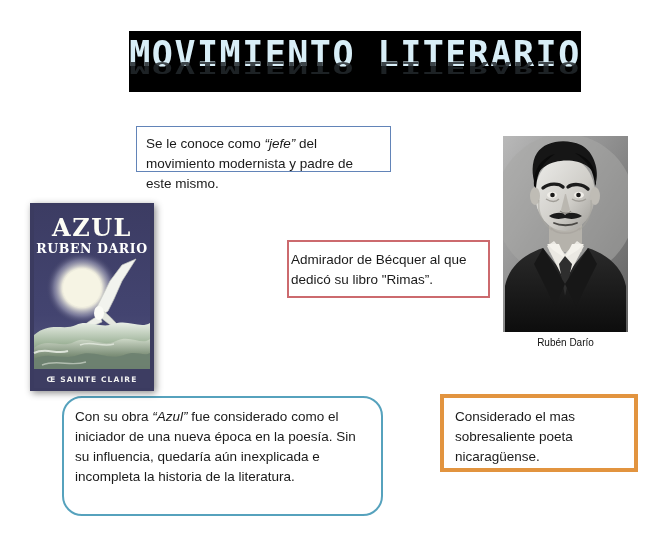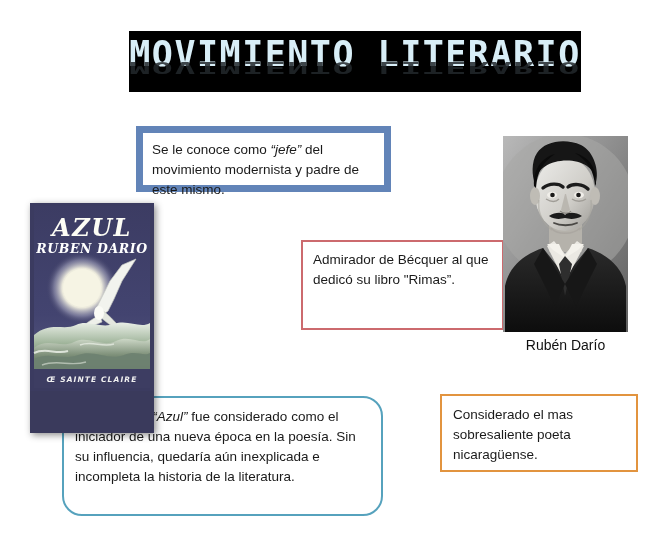--- a/index.html
+++ b/index.html
@@ -71,60 +71,59 @@
   .callout .ctext {
     display: block;
     white-space: pre-line;
   }
   .callout em { font-style: italic; }
 
   #callout-jefe {
     left: 136px;
     top: 126px;
     width: 255px;
-    height: 66px;
-    border: 7px solid #8b5cf6;
+    height: 46px;
+    border: 1px solid #8b5cf6;
     padding: 7px 9px 0 9px;
   }
   #callout-becquer {
-    left: 301px;
+    left: 287px;
     top: 240px;
     width: 203px;
-    height: 90px;
+    height: 58px;
     border: 2px solid #cc6a6e;
-    padding: 8px 10px 0 10px;
+    padding: 8px 10px 0 2px;
   }
   #callout-azul {
     left: 62px;
     top: 396px;
     width: 321px;
     height: 120px;
     border: 2px solid #56a2bd;
     padding: 9px 11px 0 11px;
   }
   #callout-nicaraguense {
     left: 440px;
     top: 394px;
     width: 198px;
     height: 78px;
-    border: 2px solid #000000;
+    border: 4px solid #000000;
     padding: 9px 11px 0 11px;
   }
 
   
   #book-cover {
     position: absolute;
     left: 30px;
     top: 203px;
     width: 124px;
-    height: 230px;
+    height: 188px;
     box-shadow: 2px 2px 7px rgba(0,0,0,0.45);
     background: #3a3a5c;
     overflow: hidden;
-    font-style: italic;
   }
   #book-cover svg { display: block; }
 
   
   #portrait-photo {
     position: absolute;
     left: 503px;
     top: 136px;
     width: 125px;
     height: 196px;
@@ -133,21 +132,21 @@
   }
   #portrait-photo svg { display: block; }
 
   #portrait-caption {
     position: absolute;
     left: 498px;
     top: 337px;
     width: 135px;
     text-align: center;
     font-family: "Liberation Sans", sans-serif;
-    font-size: 14px;
+    font-size: 10px;
     color: #111111;
   }
 </style>
 </head>
 <body style="background: rgb(255, 255, 255);">
 
 <div id="title-banner" style="background: rgb(0, 0, 0); margin-left: 24px;">
   <div class="title-text" style="color: rgb(216, 238, 247);">MOVIMIENTO LITERARIO</div>
   <div class="title-reflection" aria-hidden="true">MOVIMIENTO LITERARIO</div>
 </div>

